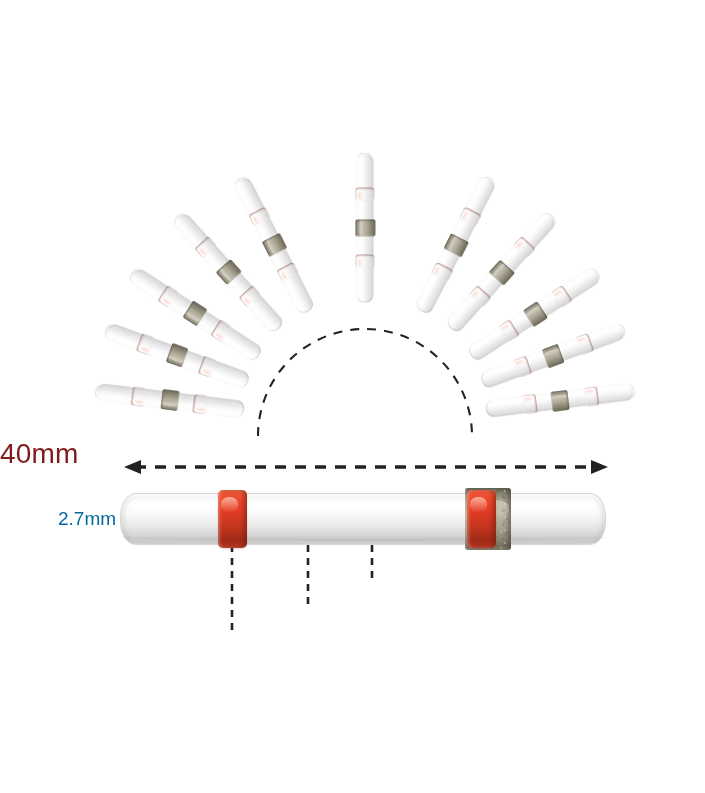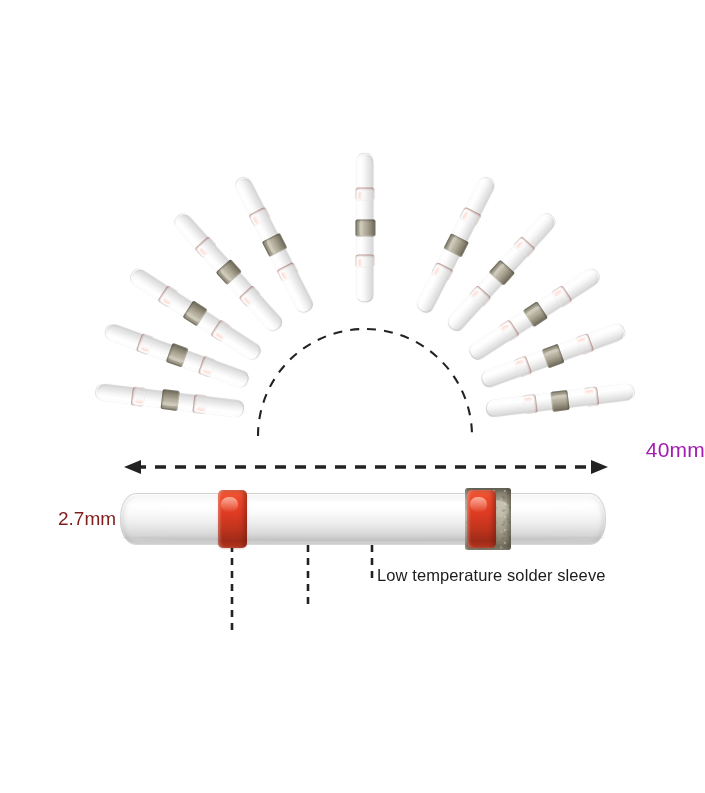--- a/index.html
+++ b/index.html
@@ -291,31 +291,31 @@
       radial-gradient(circle at 86% 42%, rgba(88,84,70,0.5) 0.8px, transparent 1.6px);
     background-size: 14px 15px, 11px 13px, 16px 14px, 13px 16px, 12px 12px, 15px 13px;
   }
 
   
   #dim-label-40mm {
     position: absolute;
     left: 0;
     top: 438px;
     width: 705px;
-    text-align: right;
-    font-size: 21px;
+    text-align: left;
+    font-size: 28px;
     letter-spacing: 0.2px;
-    color: #a21caf;
+    color: #7f1d1d;
   }
   #dim-label-27mm {
     position: absolute;
     left: 58px;
     top: 508px;
     font-size: 19px;
-    color: #7f1d1d;
+    color: #0369a1;
     white-space: nowrap;
   }
 
   
   .callout-label {
     position: absolute;
     font-size: 16.5px;
     color: #1c1c1c;
     white-space: nowrap;
     letter-spacing: 0.1px;
@@ -421,17 +421,16 @@
     <div id="main-ring-solder">
       <div class="speckle"></div>
     </div>
     <div class="main-ring-red" style="left:347px;"></div>
   </div>
 
   <div id="dim-label-40mm">40mm</div>
 
   <div id="dim-label-27mm">2.7mm</div>
 
-  <div class="callout-label" id="label-low-temp">Low temperature solder sleeve</div>
 
 
 
 </div>
 
 </body></html>

